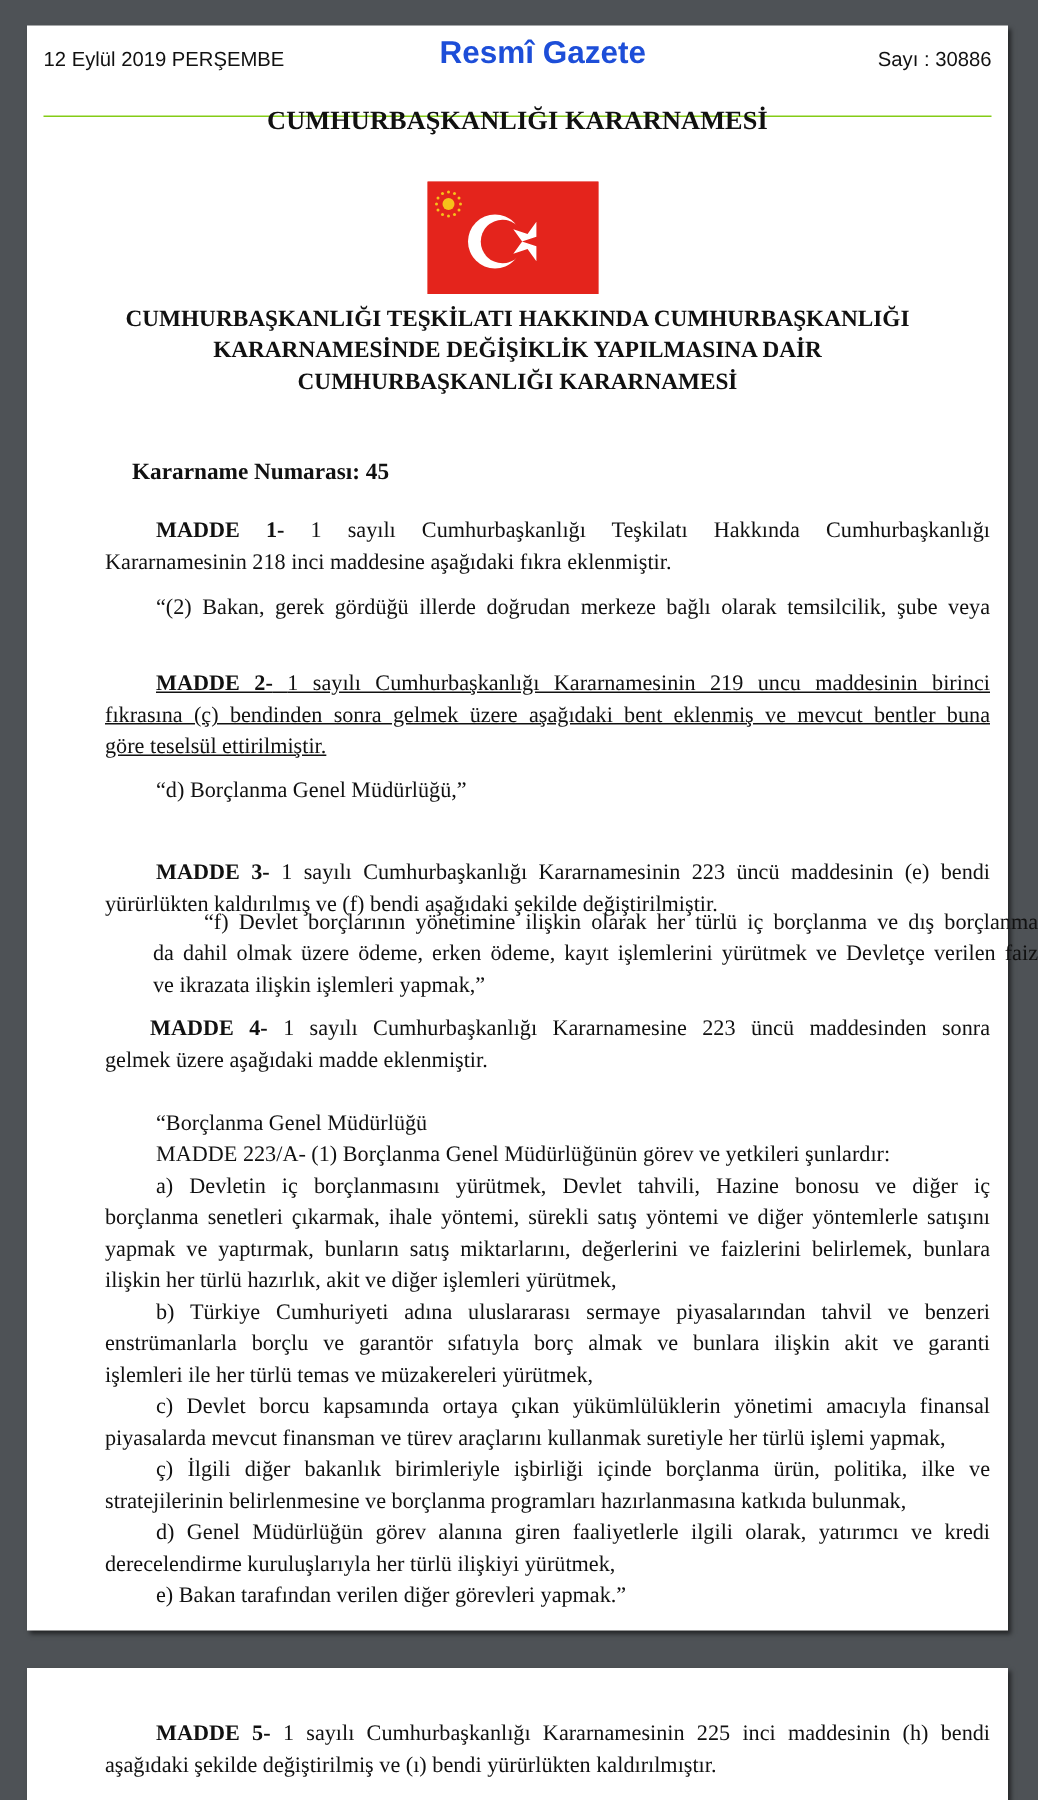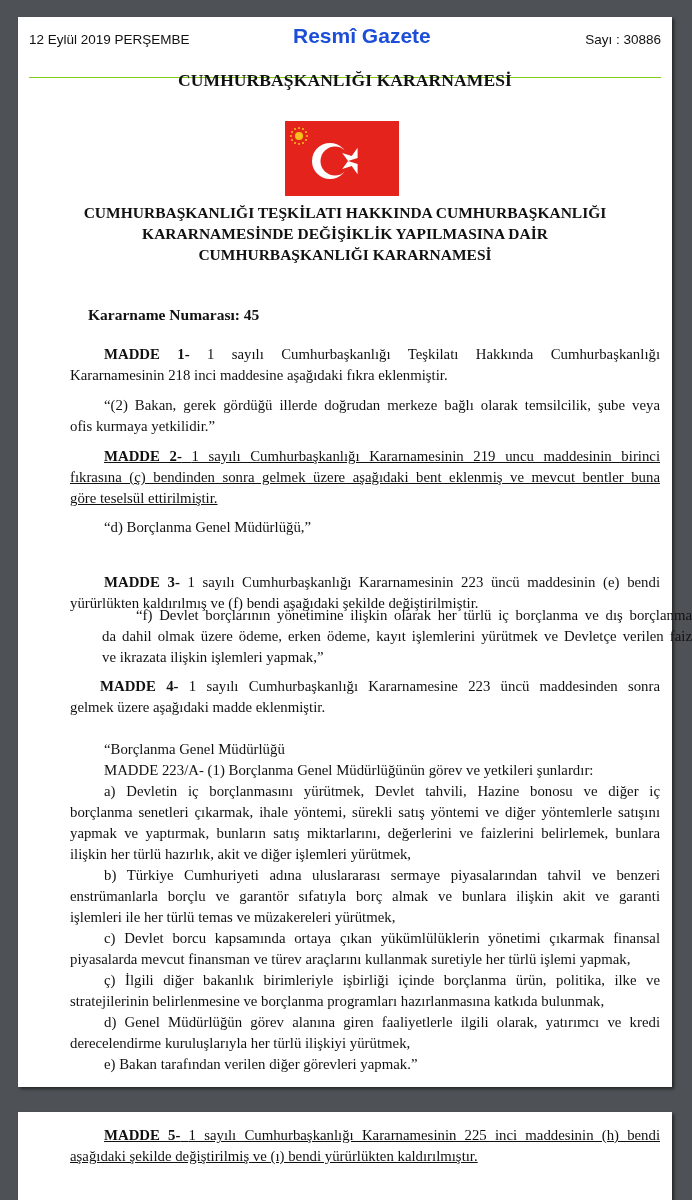--- a/index.html
+++ b/index.html
@@ -90,21 +90,20 @@
     <span>Kararname Numarası:</span>
     <span>45</span>
   </div>
 
   <div class="para" style="top:327px;">
     <span class="line"><span class="ind"></span><span class="b">MADDE 1-</span> <span>1 sayılı Cumhurbaşkanlığı Teşkilatı Hakkında Cumhurbaşkanlığı</span></span>
     <span class="line last">Kararnamesinin 218 inci maddesine aşağıdaki fıkra eklenmiştir.</span>
   </div>
   <div class="para" style="top:378px;">
     <span class="line"><span class="ind"></span><span>“(2) Bakan, gerek gördüğü illerde doğrudan merkeze bağlı olarak temsilcilik, şube veya</span></span>
-    <span class="line last">ofis kurmaya yetkilidir.”</span>
   </div>
 
   <div class="para" style="top:429px;text-decoration:underline;">
     <span class="line"><span class="ind"></span><span class="b">MADDE 2-</span> <span>1 sayılı Cumhurbaşkanlığı Kararnamesinin 219 uncu maddesinin birinci</span></span>
     <span class="line">fıkrasına (ç) bendinden sonra gelmek üzere aşağıdaki bent eklenmiş ve mevcut bentler buna</span>
     <span class="line last">göre teselsül ettirilmiştir.</span>
   </div>
   <div class="para" style="top:500px;">
     <span class="line last"><span class="ind"></span><span>“d) Borçlanma Genel Müdürlüğü,”</span></span>
   </div>
@@ -127,28 +126,28 @@
   <div class="para" style="top:722px;">
     <span class="line last"><span class="ind"></span><span>“Borçlanma Genel Müdürlüğü</span></span>
     <span class="line last"><span class="ind"></span><span>MADDE 223/A- (1) Borçlanma Genel Müdürlüğünün görev ve yetkileri şunlardır:</span></span>
     <span class="line"><span class="ind"></span><span>a) Devletin iç borçlanmasını yürütmek, Devlet tahvili, Hazine bonosu ve diğer iç</span></span>
     <span class="line">borçlanma senetleri çıkarmak, ihale yöntemi, sürekli satış yöntemi ve diğer yöntemlerle satışını</span>
     <span class="line">yapmak ve yaptırmak, bunların satış miktarlarını, değerlerini ve faizlerini belirlemek, bunlara</span>
     <span class="line last">ilişkin her türlü hazırlık, akit ve diğer işlemleri yürütmek,</span>
     <span class="line"><span class="ind"></span><span>b) Türkiye Cumhuriyeti adına uluslararası sermaye piyasalarından tahvil ve benzeri</span></span>
     <span class="line">enstrümanlarla borçlu ve garantör sıfatıyla borç almak ve bunlara ilişkin akit ve garanti</span>
     <span class="line last">işlemleri ile her türlü temas ve müzakereleri yürütmek,</span>
-    <span class="line"><span class="ind"></span><span>c) Devlet borcu kapsamında ortaya çıkan yükümlülüklerin yönetimi çıkarmak finansal</span></span>
+    <span class="line"><span class="ind"></span><span>c) Devlet borcu kapsamında ortaya çıkan yükümlülüklerin yönetimi amacıyla finansal</span></span>
     <span class="line last">piyasalarda mevcut finansman ve türev araçlarını kullanmak suretiyle her türlü işlemi yapmak,</span>
     <span class="line"><span class="ind"></span><span>ç) İlgili diğer bakanlık birimleriyle işbirliği içinde borçlanma ürün, politika, ilke ve</span></span>
     <span class="line last">stratejilerinin belirlenmesine ve borçlanma programları hazırlanmasına katkıda bulunmak,</span>
     <span class="line"><span class="ind"></span><span>d) Genel Müdürlüğün görev alanına giren faaliyetlerle ilgili olarak, yatırımcı ve kredi</span></span>
     <span class="line last">derecelendirme kuruluşlarıyla her türlü ilişkiyi yürütmek,</span>
     <span class="line last"><span class="ind"></span><span>e) Bakan tarafından verilen diğer görevleri yapmak.”</span></span>
   </div>
 </div>
 
 <div class="page" id="page2">
-  <div class="para" style="top:13px;text-decoration:underline;">
+  <div class="para" style="top:34px;">
     <span class="line"><span class="ind"></span><span class="b">MADDE 5-</span> <span>1 sayılı Cumhurbaşkanlığı Kararnamesinin 225 inci maddesinin (h) bendi</span></span>
     <span class="line last">aşağıdaki şekilde değiştirilmiş ve (ı) bendi yürürlükten kaldırılmıştır.</span>
   </div>
 </div>
 
 </body></html>

